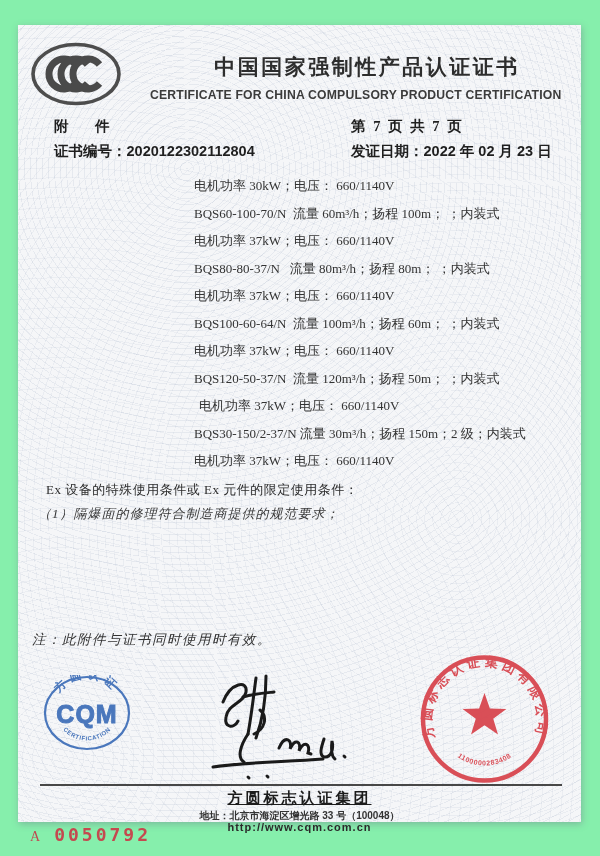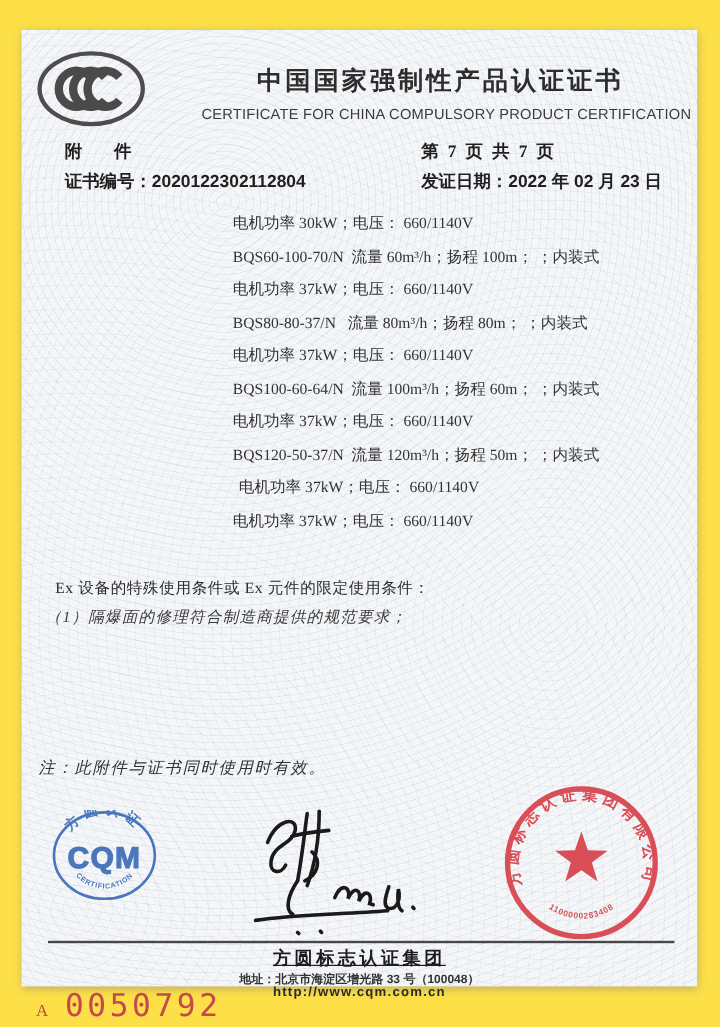--- a/index.html
+++ b/index.html
@@ -1,38 +1,38 @@
 <!DOCTYPE html>
 <html><head>
 <meta charset="utf-8">
 <style>
   html,body{margin:0;padding:0;}
   body{
     width:600px;height:856px;background:#ffffff;overflow:hidden;
     font-family:"Liberation Serif","DejaVu Serif",serif;color:#2e2e2e;
   }
-  .page{position:relative;width:600px;height:856px;background:#fde047;}
+  .page{position:relative;width:600px;height:856px;background:#86efac;}
   .paper{
     position:absolute;left:18px;top:25px;width:563px;height:797px;
     background-color:#f5f6f8;
     background-image:
       repeating-radial-gradient(circle at 30% 18%, rgba(150,165,190,.16) 0 .8px, transparent .8px 6px),
       repeating-radial-gradient(circle at 78% 62%, rgba(150,165,190,.12) 0 .8px, transparent .8px 8px),
       repeating-radial-gradient(circle at 8% 92%, rgba(150,165,190,.10) 0 1px, transparent 1px 10px);
     box-shadow:1px 2px 7px rgba(110,120,135,.45);
   }
   .abs{position:absolute;}
   .title{
     left:140px;top:28px;width:418px;text-align:center;
     font-size:21px;font-weight:600;letter-spacing:2.5px;color:#2d2d2d;
   }
   .subtitle{
-    left:118px;top:63px;width:440px;text-align:right;
+    left:132px;top:63px;width:440px;text-align:left;
     font-family:"Liberation Sans","DejaVu Sans",sans-serif;
-    font-size:12.2px;font-weight:400;color:#3b3b3b;letter-spacing:.2px;
+    font-size:12.2px;font-weight:700;color:#3b3b3b;letter-spacing:.2px;
   }
   .meta{font-size:14.5px;font-weight:700;color:#1f1f1f;white-space:pre;}
   .meta-attachment{left:36px;top:92px;letter-spacing:6px;}
   .meta-page{left:333px;top:92px;letter-spacing:2px;}
   .meta-certno{left:36px;top:117px;}
   .meta-date{left:333px;top:117px;}
   .meta .num{font-family:"Liberation Sans","DejaVu Sans",sans-serif;font-weight:700;}
   .spec-list{left:176px;top:147px;width:382px;}
   .spec-list div{
     height:27.5px;line-height:27.5px;font-size:13px;color:#333;
@@ -48,21 +48,21 @@
   .signature{left:185px;top:645px;width:160px;height:120px;}
   .seal{left:399px;top:628px;width:135px;height:135px;opacity:.94;}
   .sep-line{left:22px;top:759px;width:522px;height:2px;background:#474747;}
   .footer-company{left:0;top:764px;width:100%;text-align:center;font-size:15px;font-weight:800;letter-spacing:3px;color:#1c1c1c;text-decoration:underline;}
   .footer-address{left:0;top:784px;width:100%;text-align:center;font-size:10px;font-weight:700;color:#333;
     font-family:"Liberation Sans","DejaVu Sans",sans-serif;}
   .footer-website{left:0;top:796px;width:100%;text-align:center;font-size:11px;font-weight:700;letter-spacing:1px;color:#2a2a2a;
     font-family:"Liberation Sans","DejaVu Sans",sans-serif;}
   .serial{left:30px;top:824px;display:flex;align-items:baseline;}
   .serial .prefix{font-size:14px;color:#bf4850;margin-right:14px;font-family:"Liberation Serif",serif;}
-  .serial .number{font-size:26px;color:#c4494f;letter-spacing:3px;font-weight:400;
+  .serial .number{font-size:18px;color:#c4494f;letter-spacing:3px;font-weight:700;
     font-family:"DejaVu Sans Mono","Liberation Mono",monospace;}
   svg text{font-family:"Liberation Sans","DejaVu Sans",sans-serif;}
 </style>
 </head>
 <body>
 
 <div class="page">
   <div class="paper">
 
     <div class="abs" style="left:10px;top:16px;width:96px;height:66px;">
@@ -85,20 +85,21 @@
     <div class="abs spec-list">
       <div>电机功率 30kW；电压： 660/1140V</div>
       <div>BQS60-100-70/N  流量 60m³/h；扬程 100m； ；内装式</div>
       <div>电机功率 37kW；电压： 660/1140V</div>
       <div>BQS80-80-37/N   流量 80m³/h；扬程 80m； ；内装式</div>
       <div>电机功率 37kW；电压： 660/1140V</div>
       <div>BQS100-60-64/N  流量 100m³/h；扬程 60m； ；内装式</div>
       <div>电机功率 37kW；电压： 660/1140V</div>
       <div>BQS120-50-37/N  流量 120m³/h；扬程 50m； ；内装式</div>
       <div>电机功率 37kW；电压： 660/1140V</div>
+      <div>BQS30-150/2-37/N 流量 30m³/h；扬程 150m；2 级；内装式</div>
       <div>电机功率 37kW；电压： 660/1140V</div>
     </div>
 
     <div class="abs ex-title">Ex 设备的特殊使用条件或 Ex 元件的限定使用条件：</div>
     <div class="abs ex-item ex-item-0">（1）隔爆面的修理符合制造商提供的规范要求；</div>
 
     <div class="abs note">注：此附件与证书同时使用时有效。</div>
 
     <div class="abs cqm-logo">
       <svg width="90" height="80" viewBox="0 0 90 80">

